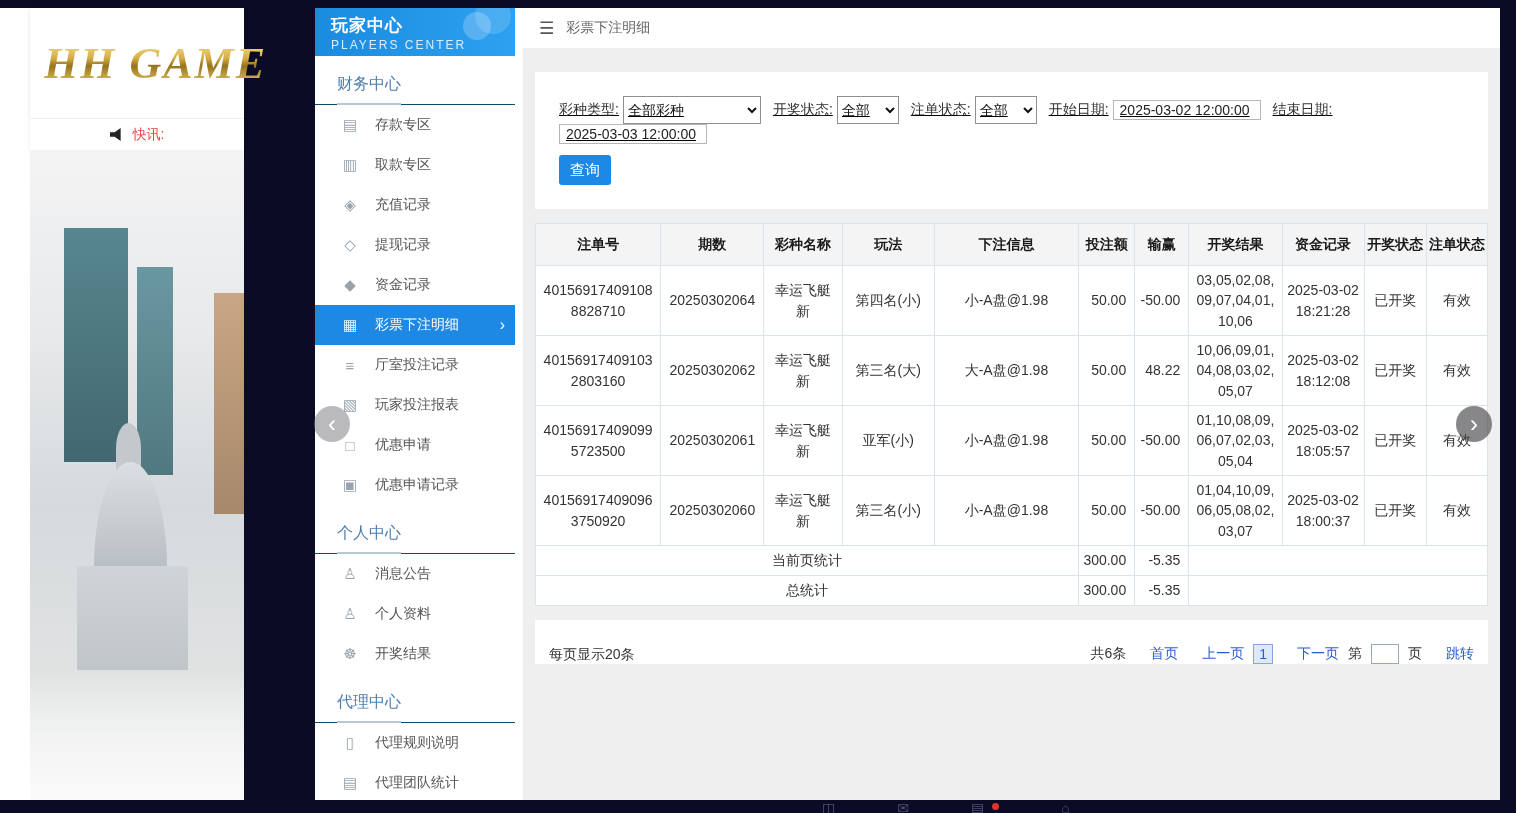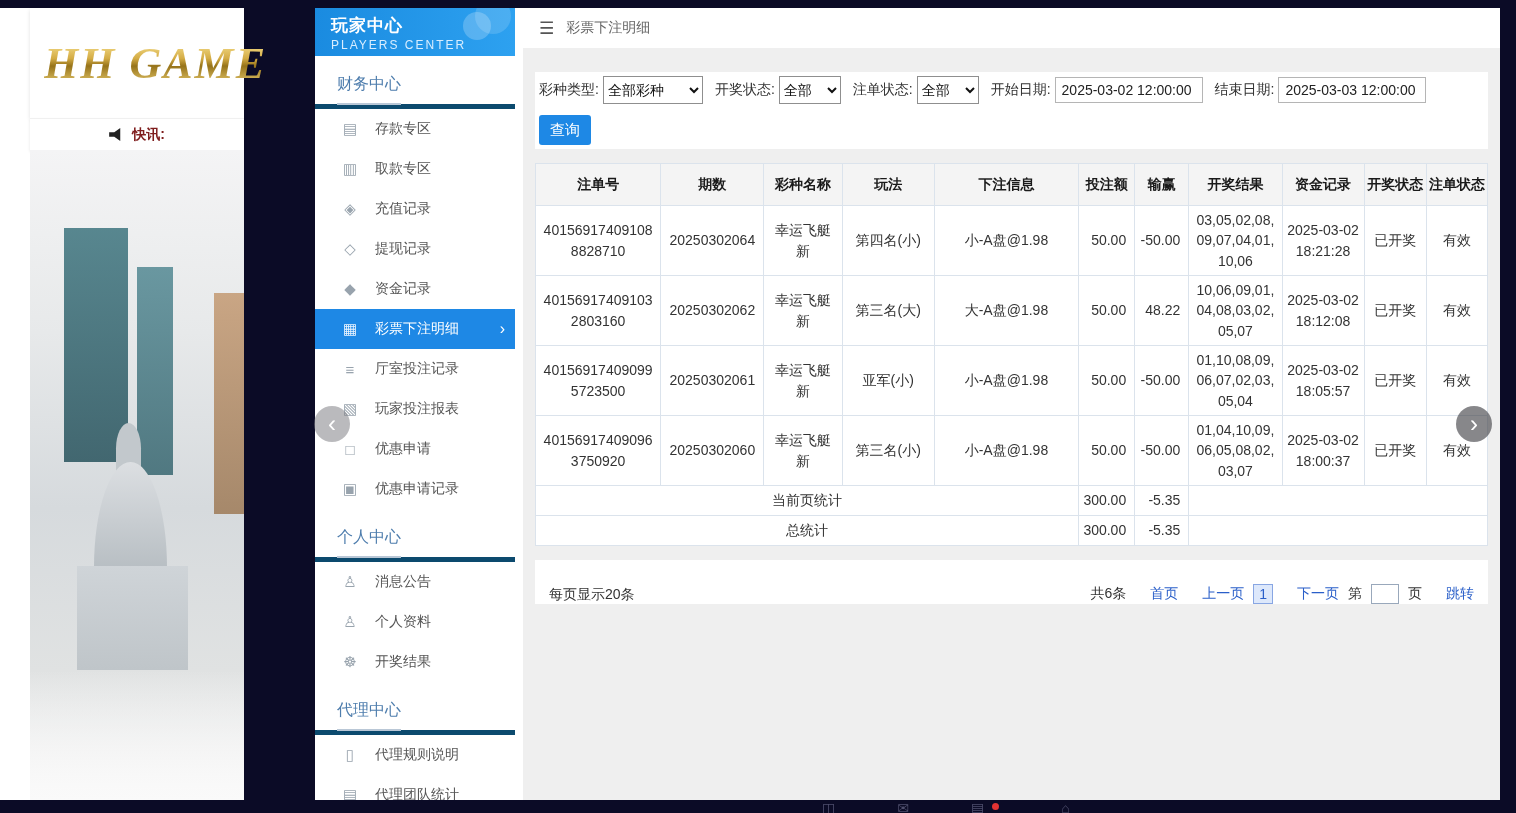--- a/index.html
+++ b/index.html
@@ -7,63 +7,63 @@
   #screen { position:relative; width:1516px; height:813px; background:#0b0b26; overflow:hidden; }
 
   
   .left-panel { position:absolute; left:0; top:8px; width:244px; height:792px; display:flex; flex-direction:column; background:#fff;padding-left:30px; }
   .logo-box { height:110px; background:#fff; display:flex; align-items:center; padding-left:14px; box-shadow:0 2px 4px rgba(0,0,0,.12); }
   .logo-text { font-family:"Liberation Serif","DejaVu Serif",serif; font-size:44px; font-weight:bold; font-style:italic; letter-spacing:2px;
     background:linear-gradient(180deg,#f6e08e 8%,#d4ac45 40%,#96731a 55%,#e8cb6e 92%);
     -webkit-background-clip:text; background-clip:text; color:transparent; white-space:nowrap; }
   .news-bar { height:32px; background:#fff; display:flex; align-items:center; justify-content:center; gap:8px; border-top:1px solid #f0f0f0; box-shadow:0 2px 3px rgba(0,0,0,.10); }
   .speaker-icon { width:15px; height:13px; background:#222; clip-path:polygon(0 32%,34% 32%,74% 0,74% 100%,34% 68%,0 68%); }
-  .news-label { font-size:14px; font-weight:bold; color:#7f1d1d; }
+  .news-label { font-size:14px; font-weight:normal; color:#ef4444; }
   .photo { position:relative; flex:1; background:linear-gradient(180deg,#f4f4f5 0%,#e7e9ea 28%,#d6dadd 55%,#e0e2e2 80%,#f3f3f3 100%); overflow:hidden; }
   .bld1 { position:absolute; left:16%; top:12%; width:30%; height:36%; background:linear-gradient(180deg,#3d747e,#27525c); opacity:.85; }
   .bld2 { position:absolute; left:50%; top:18%; width:17%; height:32%; background:linear-gradient(180deg,#49828d,#2e5f69); opacity:.8; }
   .bld3 { position:absolute; right:-2%; top:22%; width:16%; height:34%; background:linear-gradient(180deg,#c1946a,#9a744e); opacity:.8; }
   .dome-cap { position:absolute; left:40%; top:42%; width:12%; height:8%; border-radius:50% 50% 0 0; background:#c2c8cc; }
   .dome { position:absolute; left:30%; top:48%; width:34%; height:18%; border-radius:50% 50% 0 0 / 90% 90% 0 0; background:linear-gradient(180deg,#dcdfe2,#b4bbc0); }
   .dome-base { position:absolute; left:22%; top:64%; width:52%; height:16%; background:linear-gradient(180deg,#cfd4d8,#bfc5c9); }
   .photo-fade { position:absolute; bottom:0; left:0; right:0; height:20%; background:linear-gradient(transparent,#fafafa); }
 
   
   .app-panel { position:absolute; left:315px; top:8px; width:1185px; height:792px; background:#fff; display:flex;gap:8px; }
 
   
   .sidebar { width:200px; background:#fff; display:flex; flex-direction:column; overflow:hidden; flex:0 0 200px; }
   .sb-header { position:relative; height:48px; background:linear-gradient(90deg,#1a8be0,#2da1f0); color:#fff; padding:6px 0 0 16px; overflow:hidden; flex:0 0 48px; }
   .sb-header::before { content:""; position:absolute; right:24px; top:4px; width:28px; height:28px; border-radius:50%; background:rgba(255,255,255,.22); }
   .sb-header::after { content:""; position:absolute; right:4px; top:-10px; width:36px; height:36px; border-radius:50%; background:rgba(255,255,255,.15); }
   .sb-title { font-size:17px; font-weight:bold; letter-spacing:1px; }
   .sb-subtitle { font-size:12px; letter-spacing:2px; color:#d8edff; margin-top:1px; }
-  .section-title { margin-top:10px; padding:8px 0 0 22px; font-size:16px; color:#4e7dad; border-bottom:5px solid #0c4a6e; }
+  .section-title { margin-top:10px; padding:8px 0 0 22px; font-size:16px; color:#4e7dad; border-bottom:1px solid #0c4a6e; }
   .section-title > span { display:inline-block; padding-bottom:8px; border-bottom:2px solid #b9c7d6; margin-bottom:-1px; }
   .menu-item { position:relative; height:40px; display:flex; align-items:center; padding-left:26px; font-size:14px; color:#555; cursor:pointer; }
   .menu-item .mi-icon { width:18px; margin-right:16px; color:#98a3ad; font-size:15px; text-align:center; }
   .menu-item.active { background:#1e88e5; color:#fff; }
   .menu-item.active .mi-icon { color:#eaf4ff; }
   .mi-chevron { position:absolute; right:10px; color:#fff; font-size:16px; }
 
   
   .main { flex:1; display:flex; flex-direction:column; background:#efefef; min-width:0; }
   .topbar { height:40px; background:#fff; display:flex; align-items:center; padding:0 16px; flex:0 0 40px; }
   .hamburger { font-size:17px; color:#555; margin-right:12px; cursor:pointer; }
   .breadcrumb { font-size:14px; color:#666; }
   .content { flex:1; padding:24px 12px 0; overflow:hidden; }
   .card { background:#fff; }
 
-  .filter-card { padding:4px; }
+  .filter-card { padding:24px;text-decoration:underline; }
   .filter-row { display:flex; align-items:center; flex-wrap:wrap; }
   .f-label { font-size:14px; color:#333; margin:0 4px 0 12px; white-space:nowrap; }
   .f-label.first { margin-left:0; }
   select { height:28px; border:1px solid #8f8f8f; font-size:14px; background:#fff; color:#111; }
-  .sel-type { width:100px; } .sel-small { width:62px; }
-  .date-input { height:26px; width:148px; border:1px solid #b5b5b5; font-size:14px; padding:0 6px; color:#222; }
+  .sel-type { width:138px; } .sel-small { width:62px; }
+  .date-input { height:20px; width:148px; border:1px solid #b5b5b5; font-size:14px; padding:0 6px; color:#222; }
   .btn-query { margin-top:11px; width:52px; height:30px; background:#1e88e5; color:#fff; border:none; border-radius:3px; font-size:15px; cursor:pointer; }
 
   .table-card { margin-top:14px; }
   table { width:100%; border-collapse:collapse; table-layout:fixed; background:#fff; }
   th { background:#f4f4f4; font-size:14px; font-weight:bold; color:#1a1a1a; height:42px; border:1px solid #dbe3ec; padding:2px; }
   td { font-size:14px; color:#333; text-align:center; border:1px solid #dbe3ec; padding:4px; height:70px; line-height:1.45; word-break:break-all; }
   td.num { text-align:right; padding-right:8px; }
   tr.summary td { height:30px; }
 
   .pager-card { margin-top:14px; height:44px; display:flex; align-items:flex-end; justify-content:space-between; padding:0 14px; font-size:14px; color:#333; }

